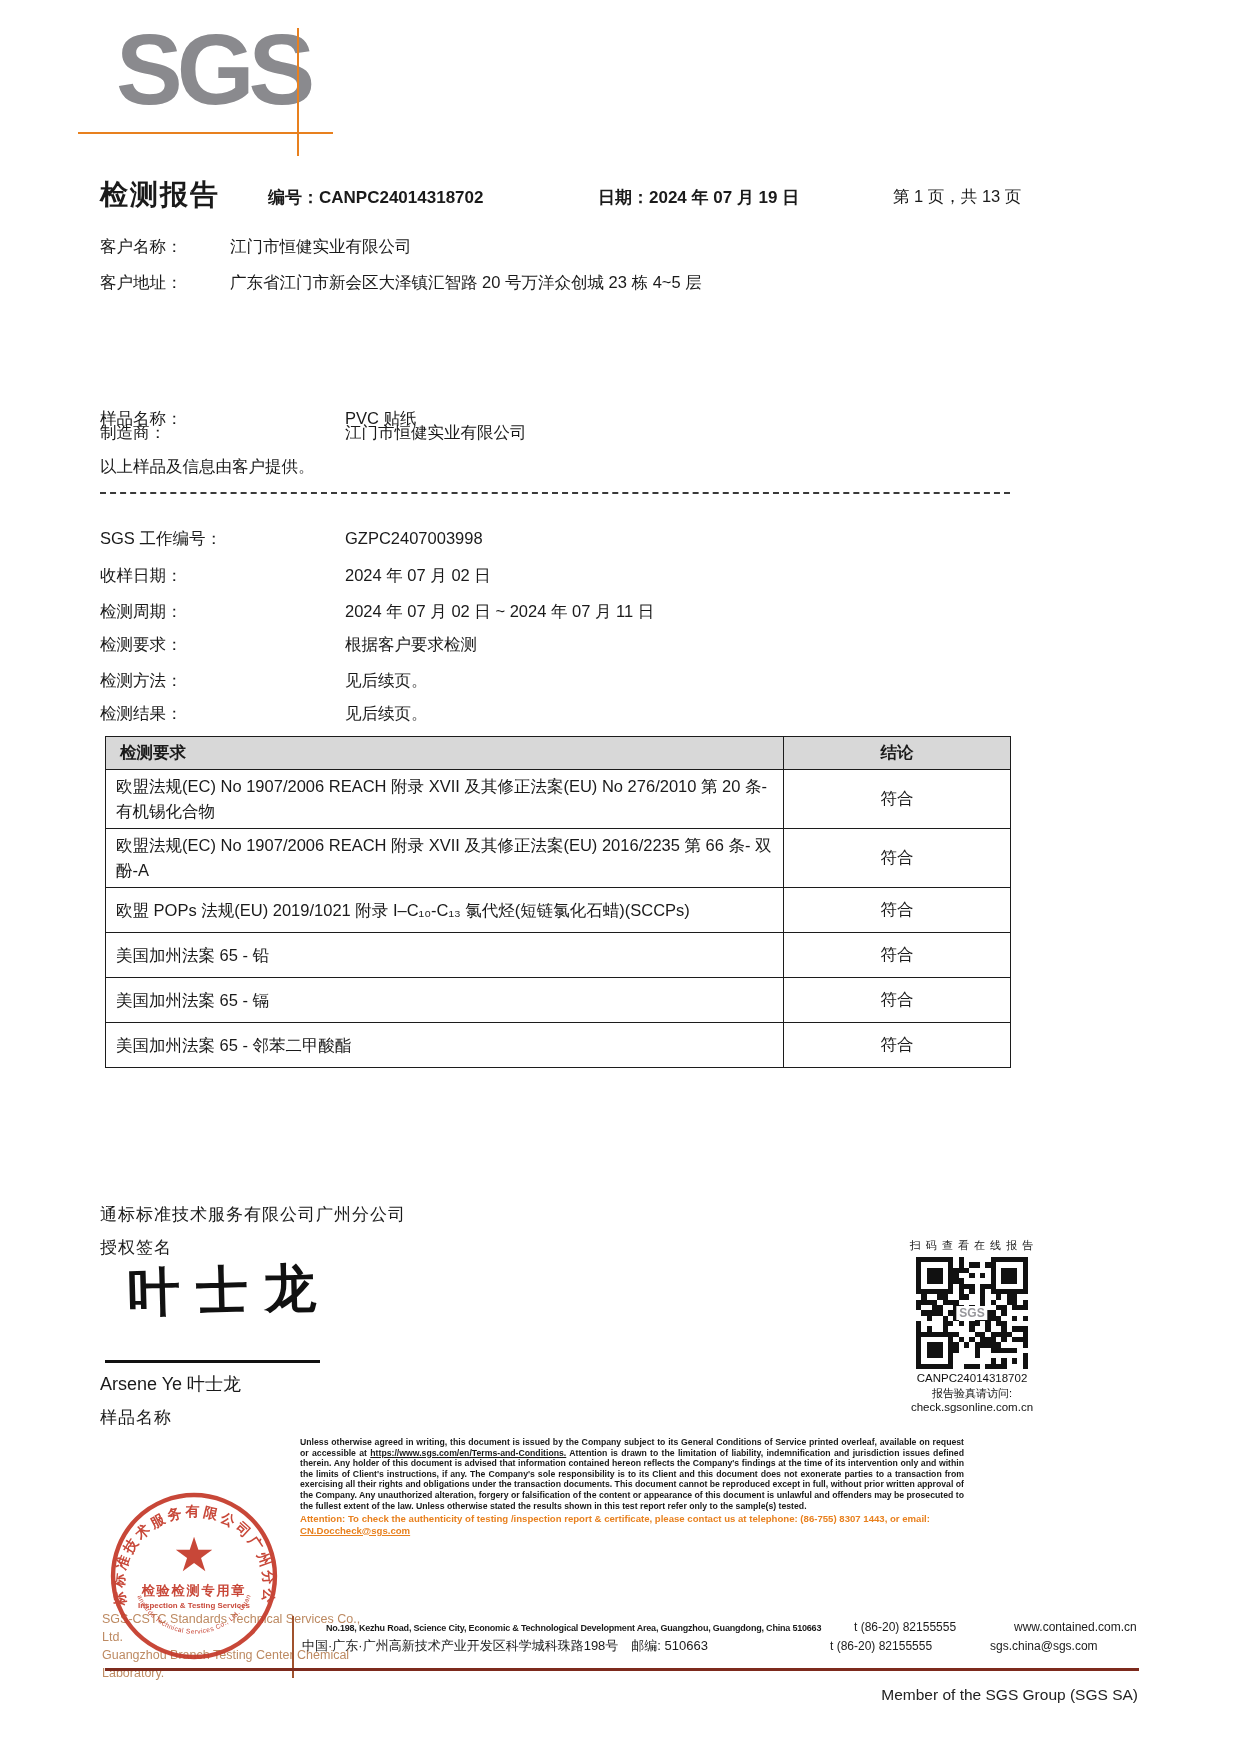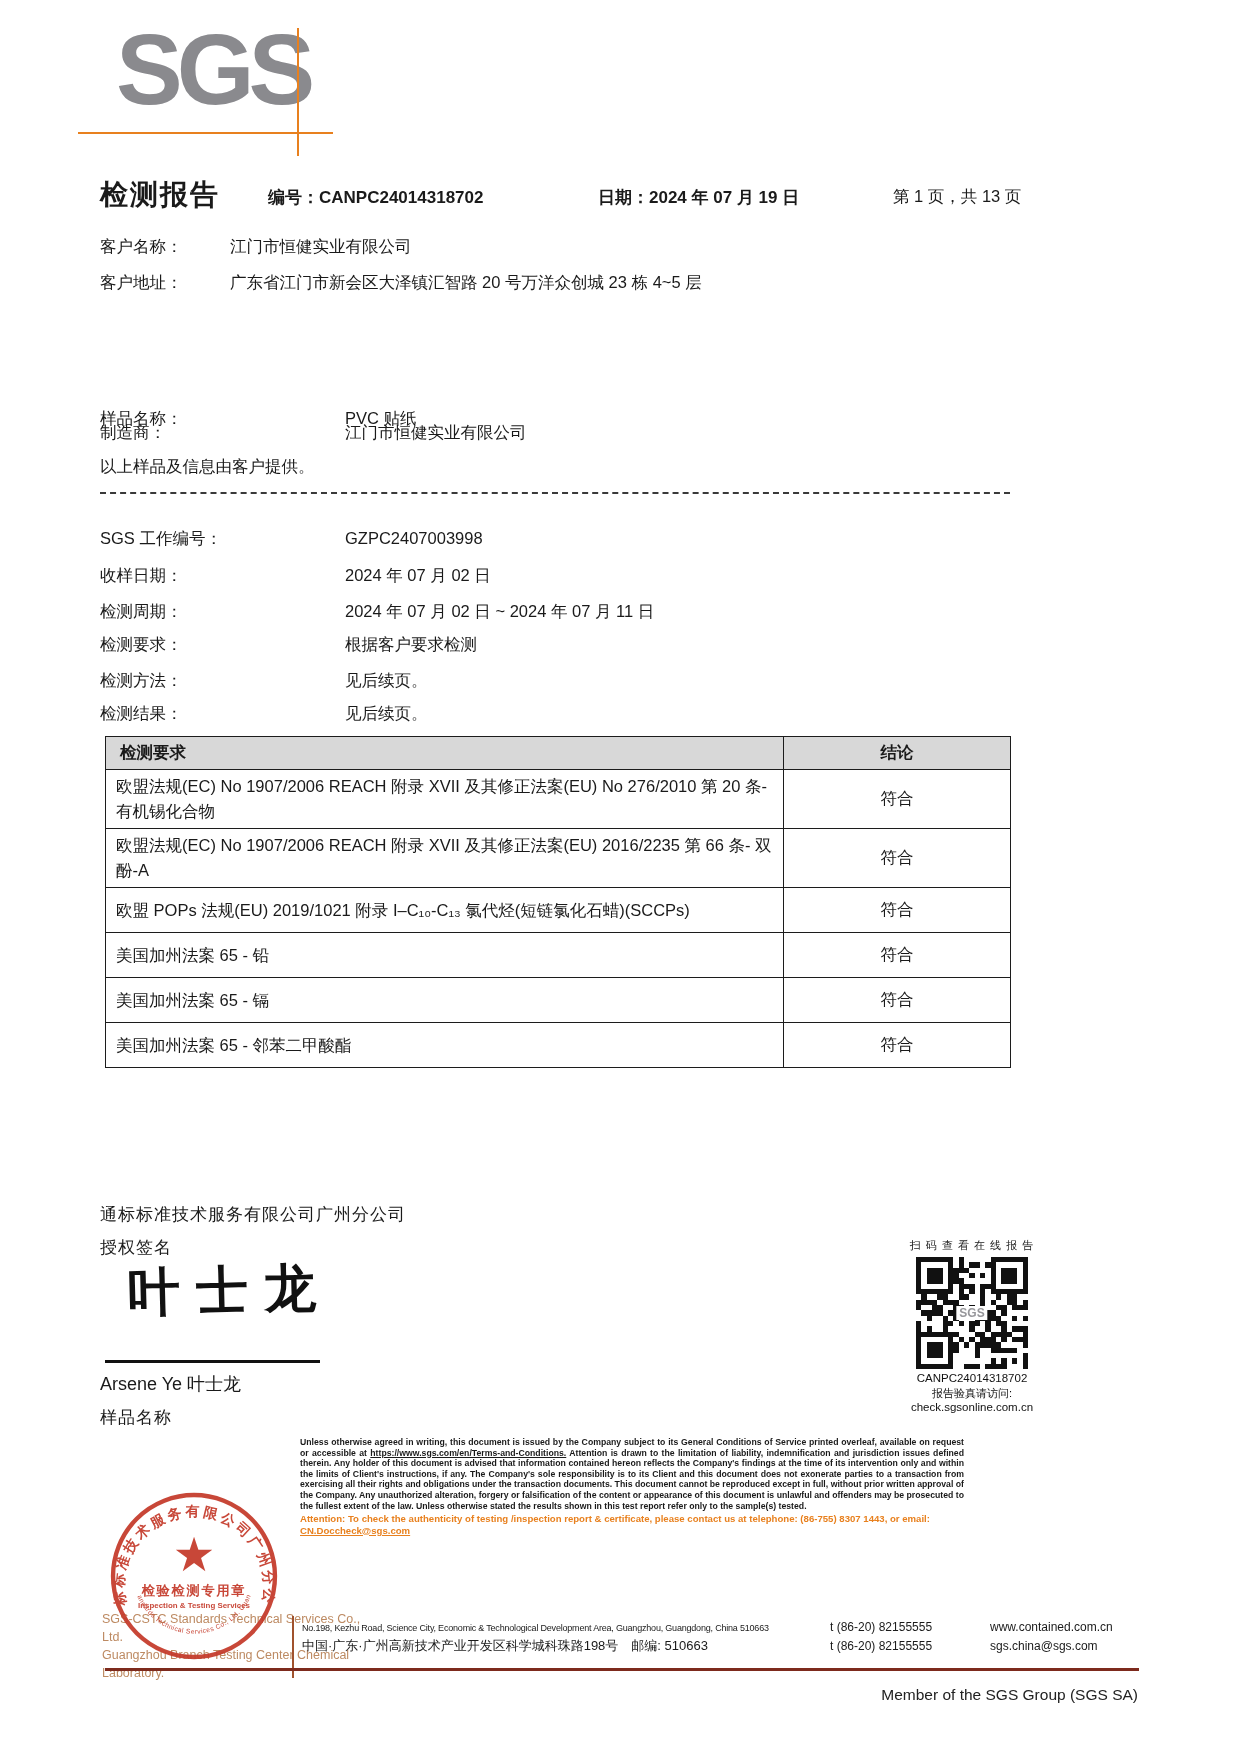--- a/index.html
+++ b/index.html
@@ -72,21 +72,21 @@
   .st-en{font-size:9px;font-weight:bold;}
 
   .ftr-text{position:absolute;left:300px;top:1437px;width:664px;z-index:3;}
   .disclaimer{font-size:8.7px;line-height:10.6px;text-align:justify;color:#1a1a1a;font-weight:bold;}
   .disclaimer a,.attention a{color:inherit;text-decoration:underline;}
   .attention{margin-top:2px;font-size:9.6px;line-height:11.5px;font-weight:bold;color:#e8801e;}
 
   .addr-block{position:absolute;left:302px;top:1620px;width:838px;z-index:3;}
   .addr-row{display:flex;align-items:baseline;margin-bottom:3px;}
   .addr-main{width:528px;}
-  .addr-en{font-size:9px;font-weight:normal;letter-spacing:-.2px;}
+  .addr-en{font-size:9px;font-weight:bold;letter-spacing:-.2px;margin-left:24px;}
   .addr-cn{font-size:13px;}
   .addr-tel{width:160px;font-size:12px;}
   .addr-right{flex:1;font-size:12px;}
   .ftr-vtick{position:absolute;left:292px;top:1616px;width:2px;height:62px;background:#a0522d;z-index:3;}
   .ftr-hline{position:absolute;left:105px;top:1668px;width:1034px;height:2.5px;background:#7d2a1d;z-index:3;}
   .ftr-member{position:absolute;left:700px;top:1686px;width:438px;text-align:right;
               font-size:15.5px;color:#222;z-index:3;}
 </style>
 </head>
 <body>

